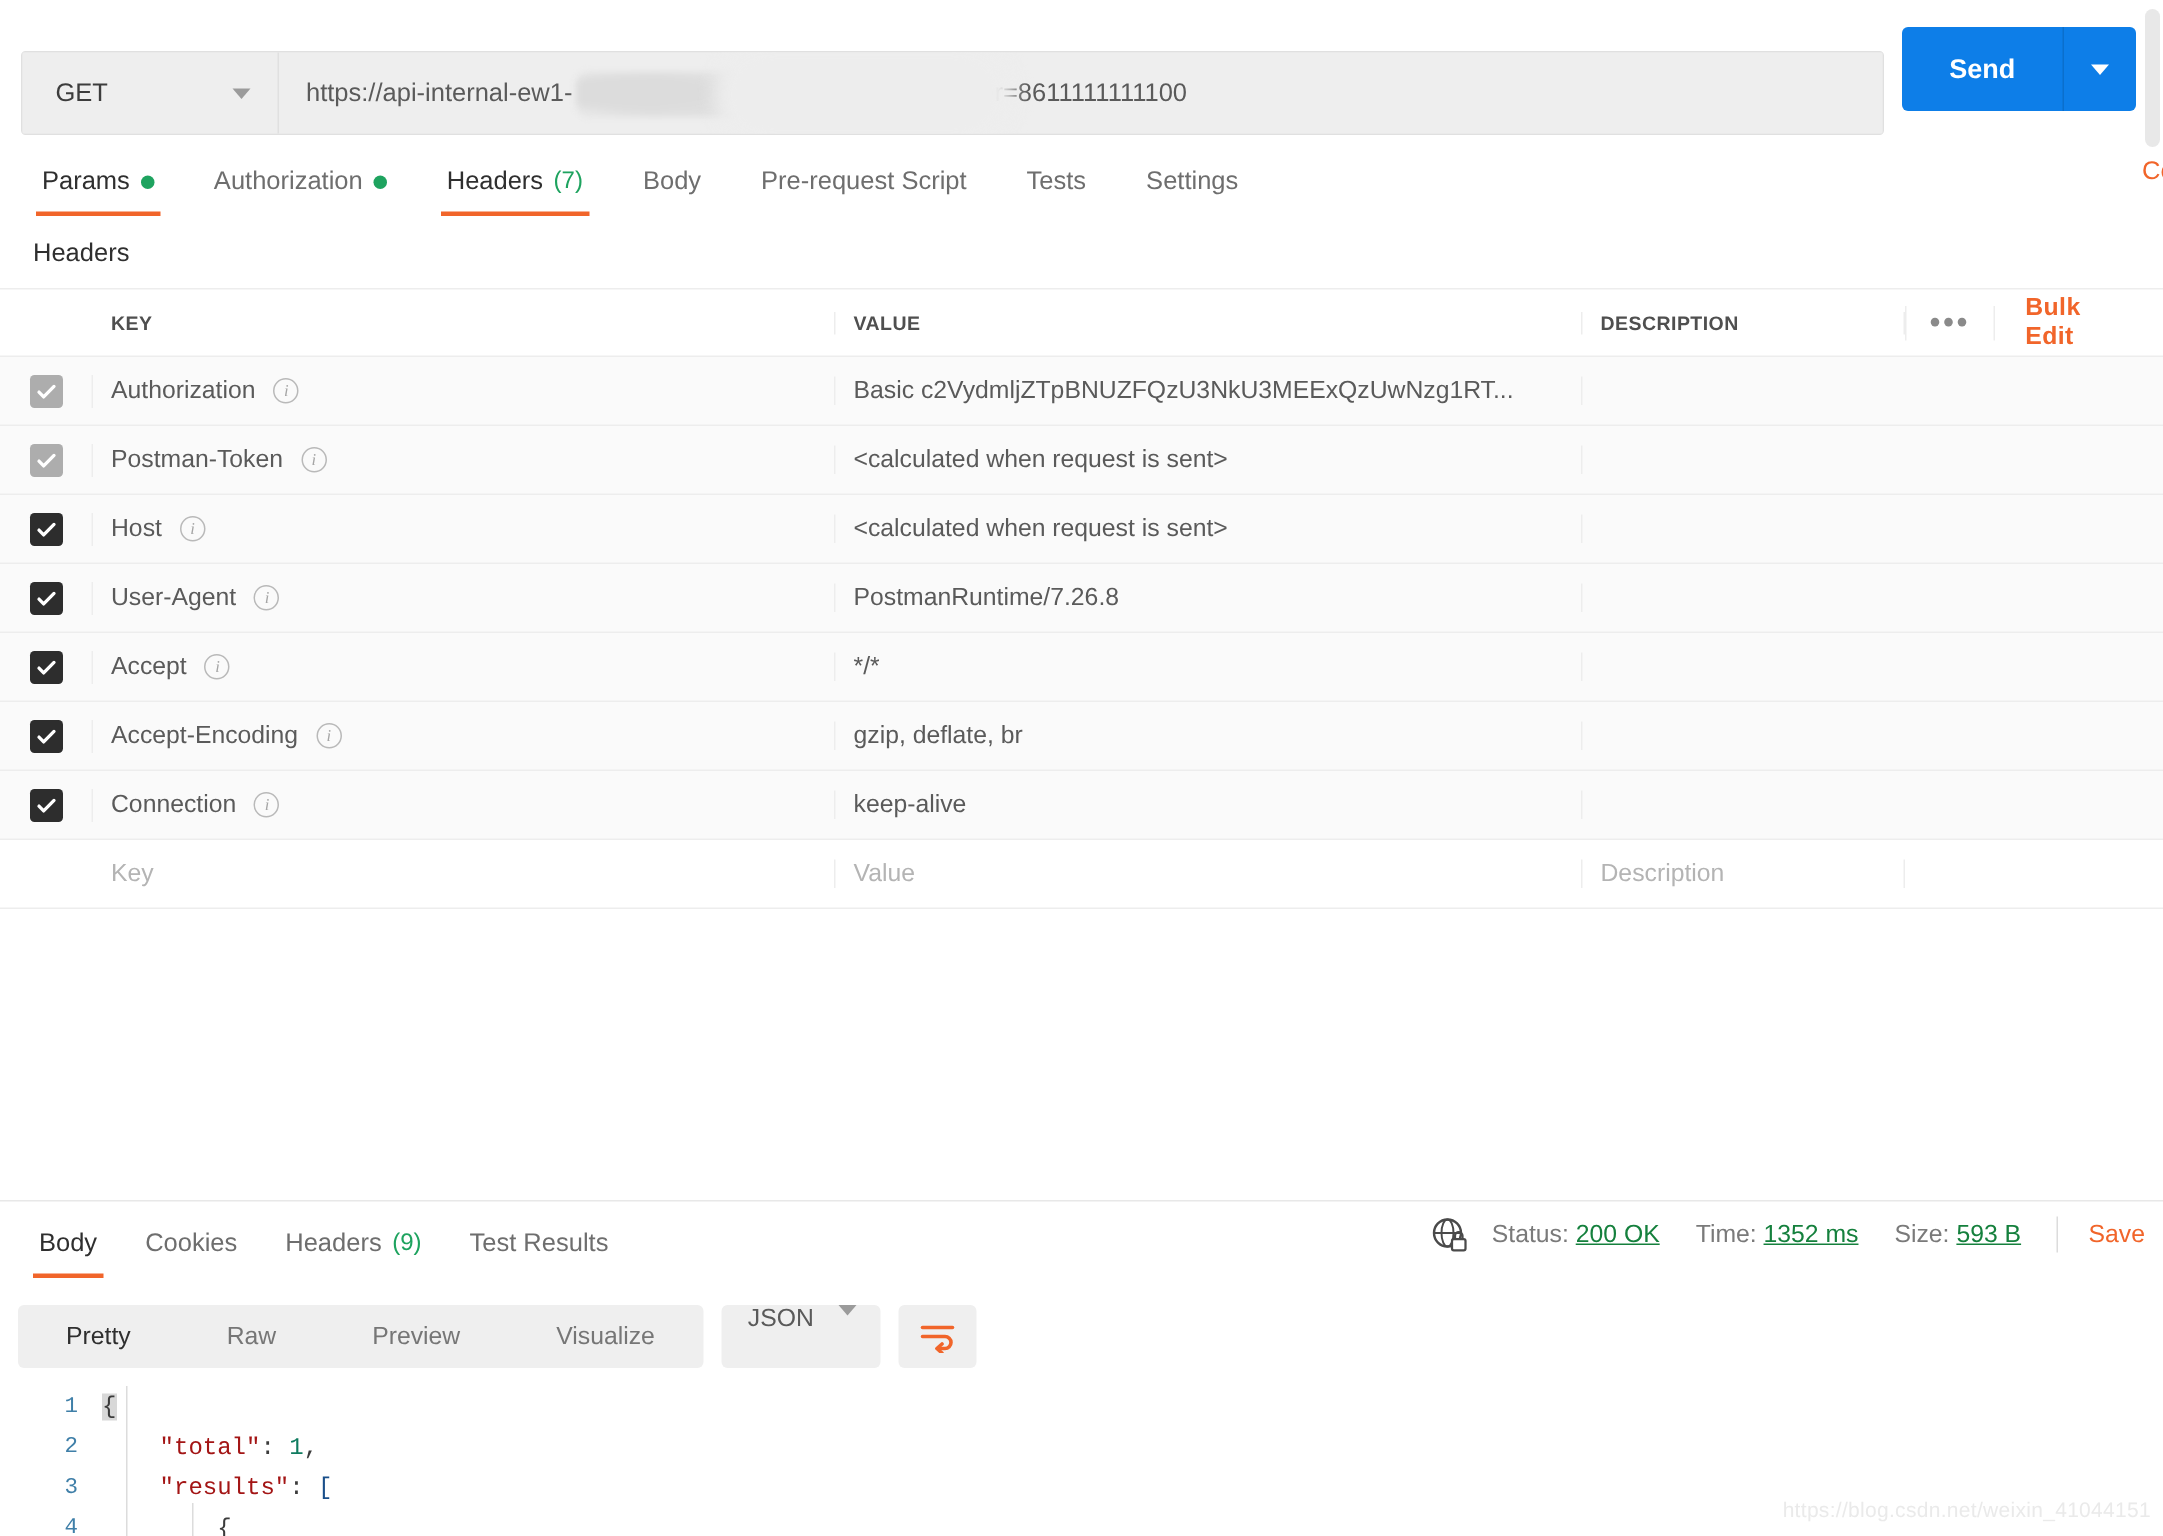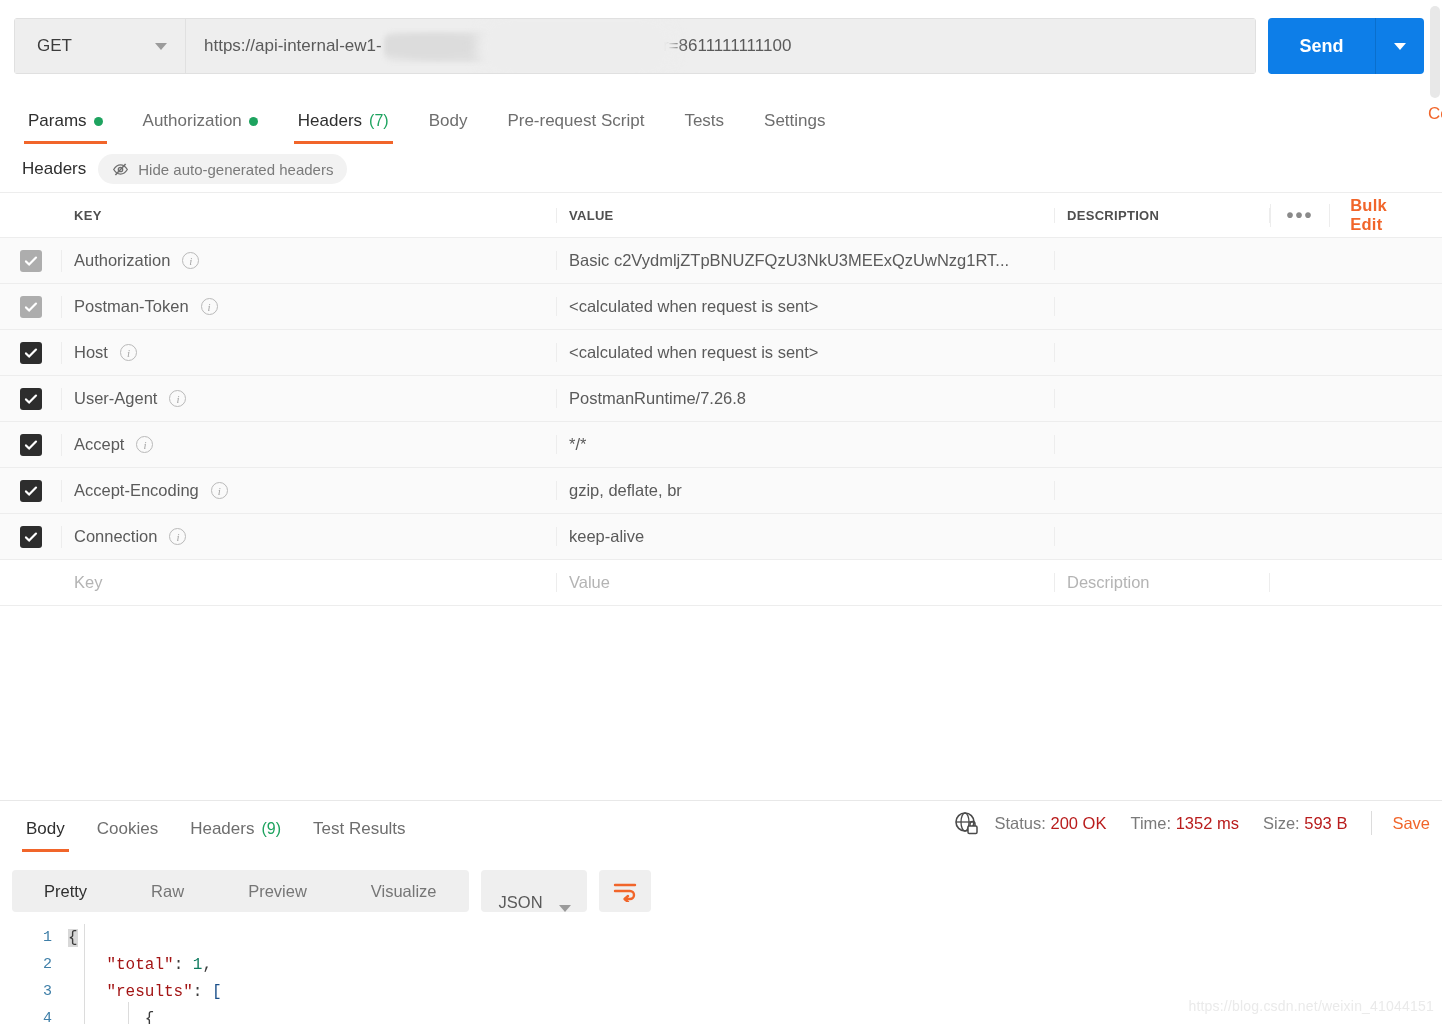--- a/index.html
+++ b/index.html
@@ -12,21 +12,21 @@
     color: #3c3c3c;
     overflow: hidden;
   }
   .app { position: relative; width: 1442px; height: 1024px; }
 
   
   .url-bar {
     position: absolute; left: 0; top: 0; width: 1442px; height: 92px;
   }
   .url-group {
-    position: absolute; left: 14px; top: 18px;
+    position: absolute; left: 14px; top: 34px;
     width: 1242px; height: 56px;
     display: flex; align-items: stretch;
     border: 1px solid #e0e0e0; border-radius: 3px;
     background: #eeeeee;
   }
   .method-select {
     width: 171px; flex: none;
     display: flex; align-items: center; justify-content: space-between;
     padding: 0 18px 0 22px;
     border-right: 1px solid #e0e0e0;
@@ -219,39 +219,39 @@
     content: ""; position: absolute; left: 12px; right: 12px; bottom: 0;
     height: 3px; background: #f1652a;
   }
   .resp-meta {
     position: absolute; right: 0px; top: 810px;
     display: flex; align-items: center; gap: 0px;
     font-size: 16.5px;
   }
   .globe-lock { width: 26px; height: 26px; margin-right: 16px; }
   .meta-item { margin-right: 24px; color: #7a7a7a; white-space: nowrap; }
-  .meta-item b { font-weight: normal; color: #b91c1c; }
+  .meta-item b { font-weight: normal; color: #15803d; text-decoration: underline; }
   .meta-divider { width: 1px; height: 24px; background: #dcdcdc; margin-right: 20px; }
   .save-link { color: #f1652a; margin-right: 12px; cursor: pointer; }
 
   .fmt-bar {
     position: absolute; left: 0; top: 862px; width: 1442px; height: 58px;
     display: flex; align-items: center; gap: 12px; padding-left: 12px;
   }
   .seg {
     display: flex; align-items: stretch; height: 42px;
     background: #efefef; border-radius: 4px; overflow: hidden;
   }
   .seg-item {
     display: flex; align-items: center; padding: 0 32px;
     font-size: 16.5px; color: #767676; cursor: pointer;
   }
   .seg-item.active { color: #2f2f2f; }
   .json-select {
-    display: flex; align-items: flex-end; gap: 16px;
+    display: flex; align-items: flex-start; gap: 16px;
     height: 42px; padding: 0 16px 0 18px;
     background: #efefef; border-radius: 4px;
     font-size: 16.5px; color: #5a5a5a; cursor: pointer;
   }
   .wrap-btn {
     width: 52px; height: 42px;
     background: #efefef; border-radius: 4px;
     display: flex; align-items: center; justify-content: center;
     cursor: pointer;
   }
@@ -340,28 +340,20 @@
       <span>Tests</span>
     </div>
     <div class="req-tab">
       <span>Settings</span>
     </div>
   </div>
   <div class="cookies-peek">Cookies</div>
 
   <div class="headers-subbar">
     <span class="subbar-title">Headers</span>
-    <div class="pill-btn">
-      <svg class="eye-slash" viewBox="0 0 20 20">
-        <path d="M2 10c2.2-3.6 4.9-5.4 8-5.4S15.8 6.4 18 10c-2.2 3.6-4.9 5.4-8 5.4S4.2 13.6 2 10z" fill="none" stroke="#6f6f6f" stroke-width="1.5"></path>
-        <circle cx="10" cy="10" r="2.6" fill="none" stroke="#6f6f6f" stroke-width="1.5"></circle>
-        <line x1="4" y1="16.5" x2="16" y2="3.5" stroke="#6f6f6f" stroke-width="1.8"></line>
-      </svg>
-      <span>Hide auto-generated headers</span>
-    </div>
   </div>
 
   <div class="table">
 
     <div class="trow thead">
       <div class="c c-check"></div>
       <div class="c c-key">KEY</div>
       <div class="c c-val">VALUE</div>
       <div class="c c-desc">DESCRIPTION</div>
       <div class="c c-act">

